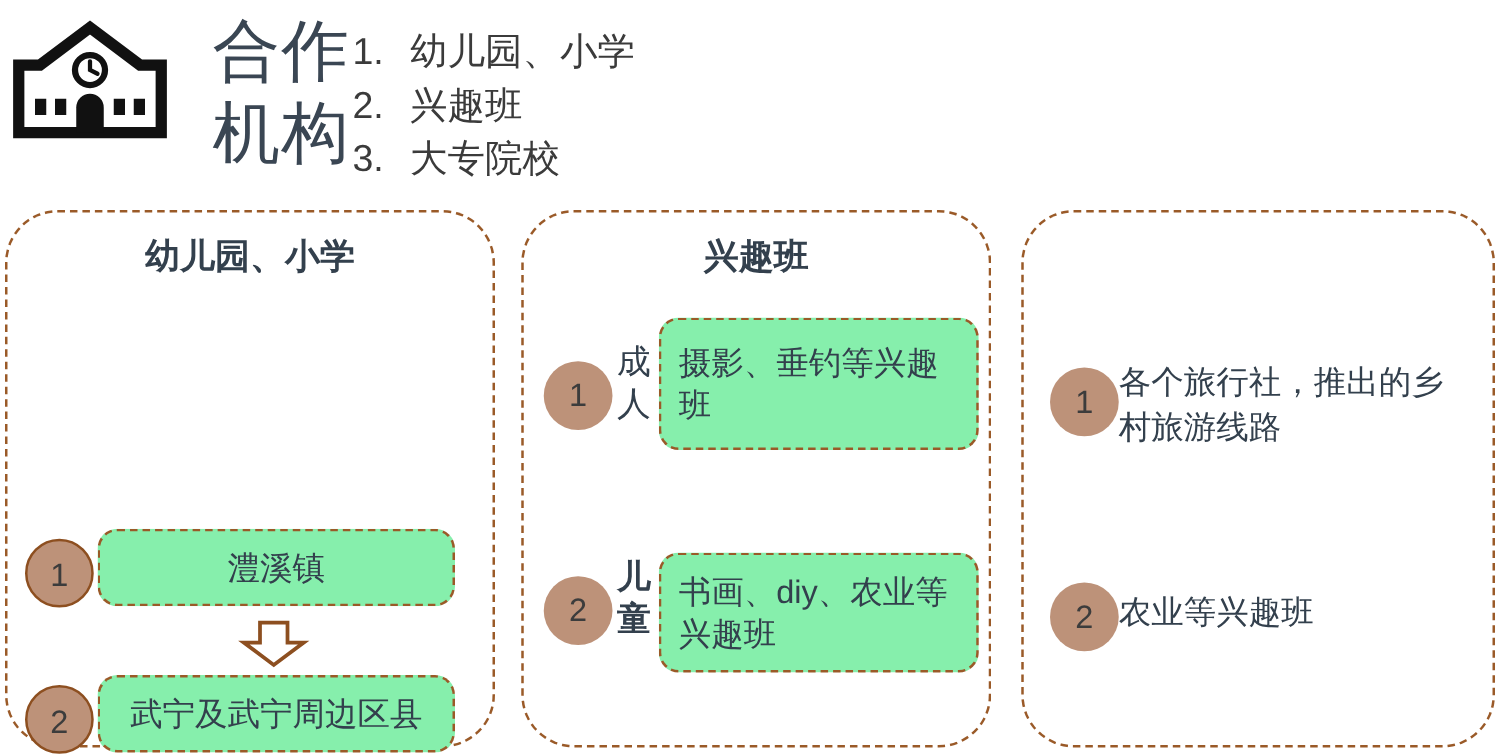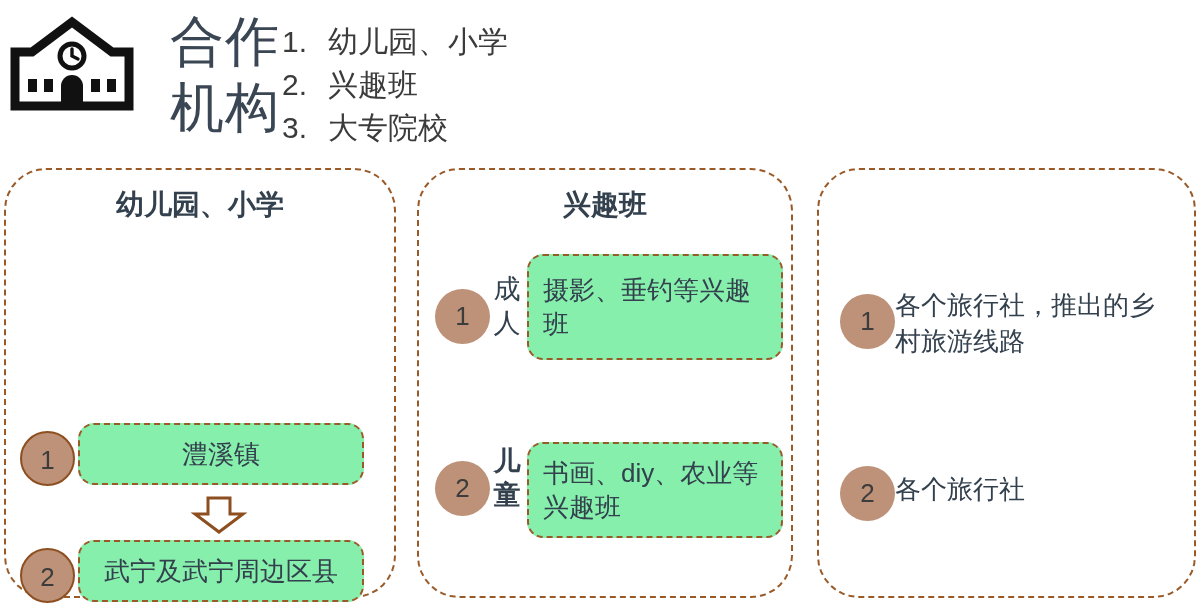--- a/index.html
+++ b/index.html
@@ -223,14 +223,14 @@
   <div class="dbox" style="left:108px; top:272px; width:256px; height:96px;">书画、diy、农业等兴趣班</div>
 </div>
 
 <div class="card" id="card-travel">
 
 
   <div class="badge" style="left:21px; top:124px;">1</div>
   <div class="plain-text" style="left:76px; top:117px; width:262px;">各个旅行社，推出的乡村旅游线路</div>
 
   <div class="badge" style="left:21px; top:296px;">2</div>
-  <div class="plain-text" style="left:76px; top:301px; width:262px;">各个旅行社</div>
+  <div class="plain-text" style="left:76px; top:301px; width:262px;">农业等兴趣班</div>
 </div>
 
 </body></html>

